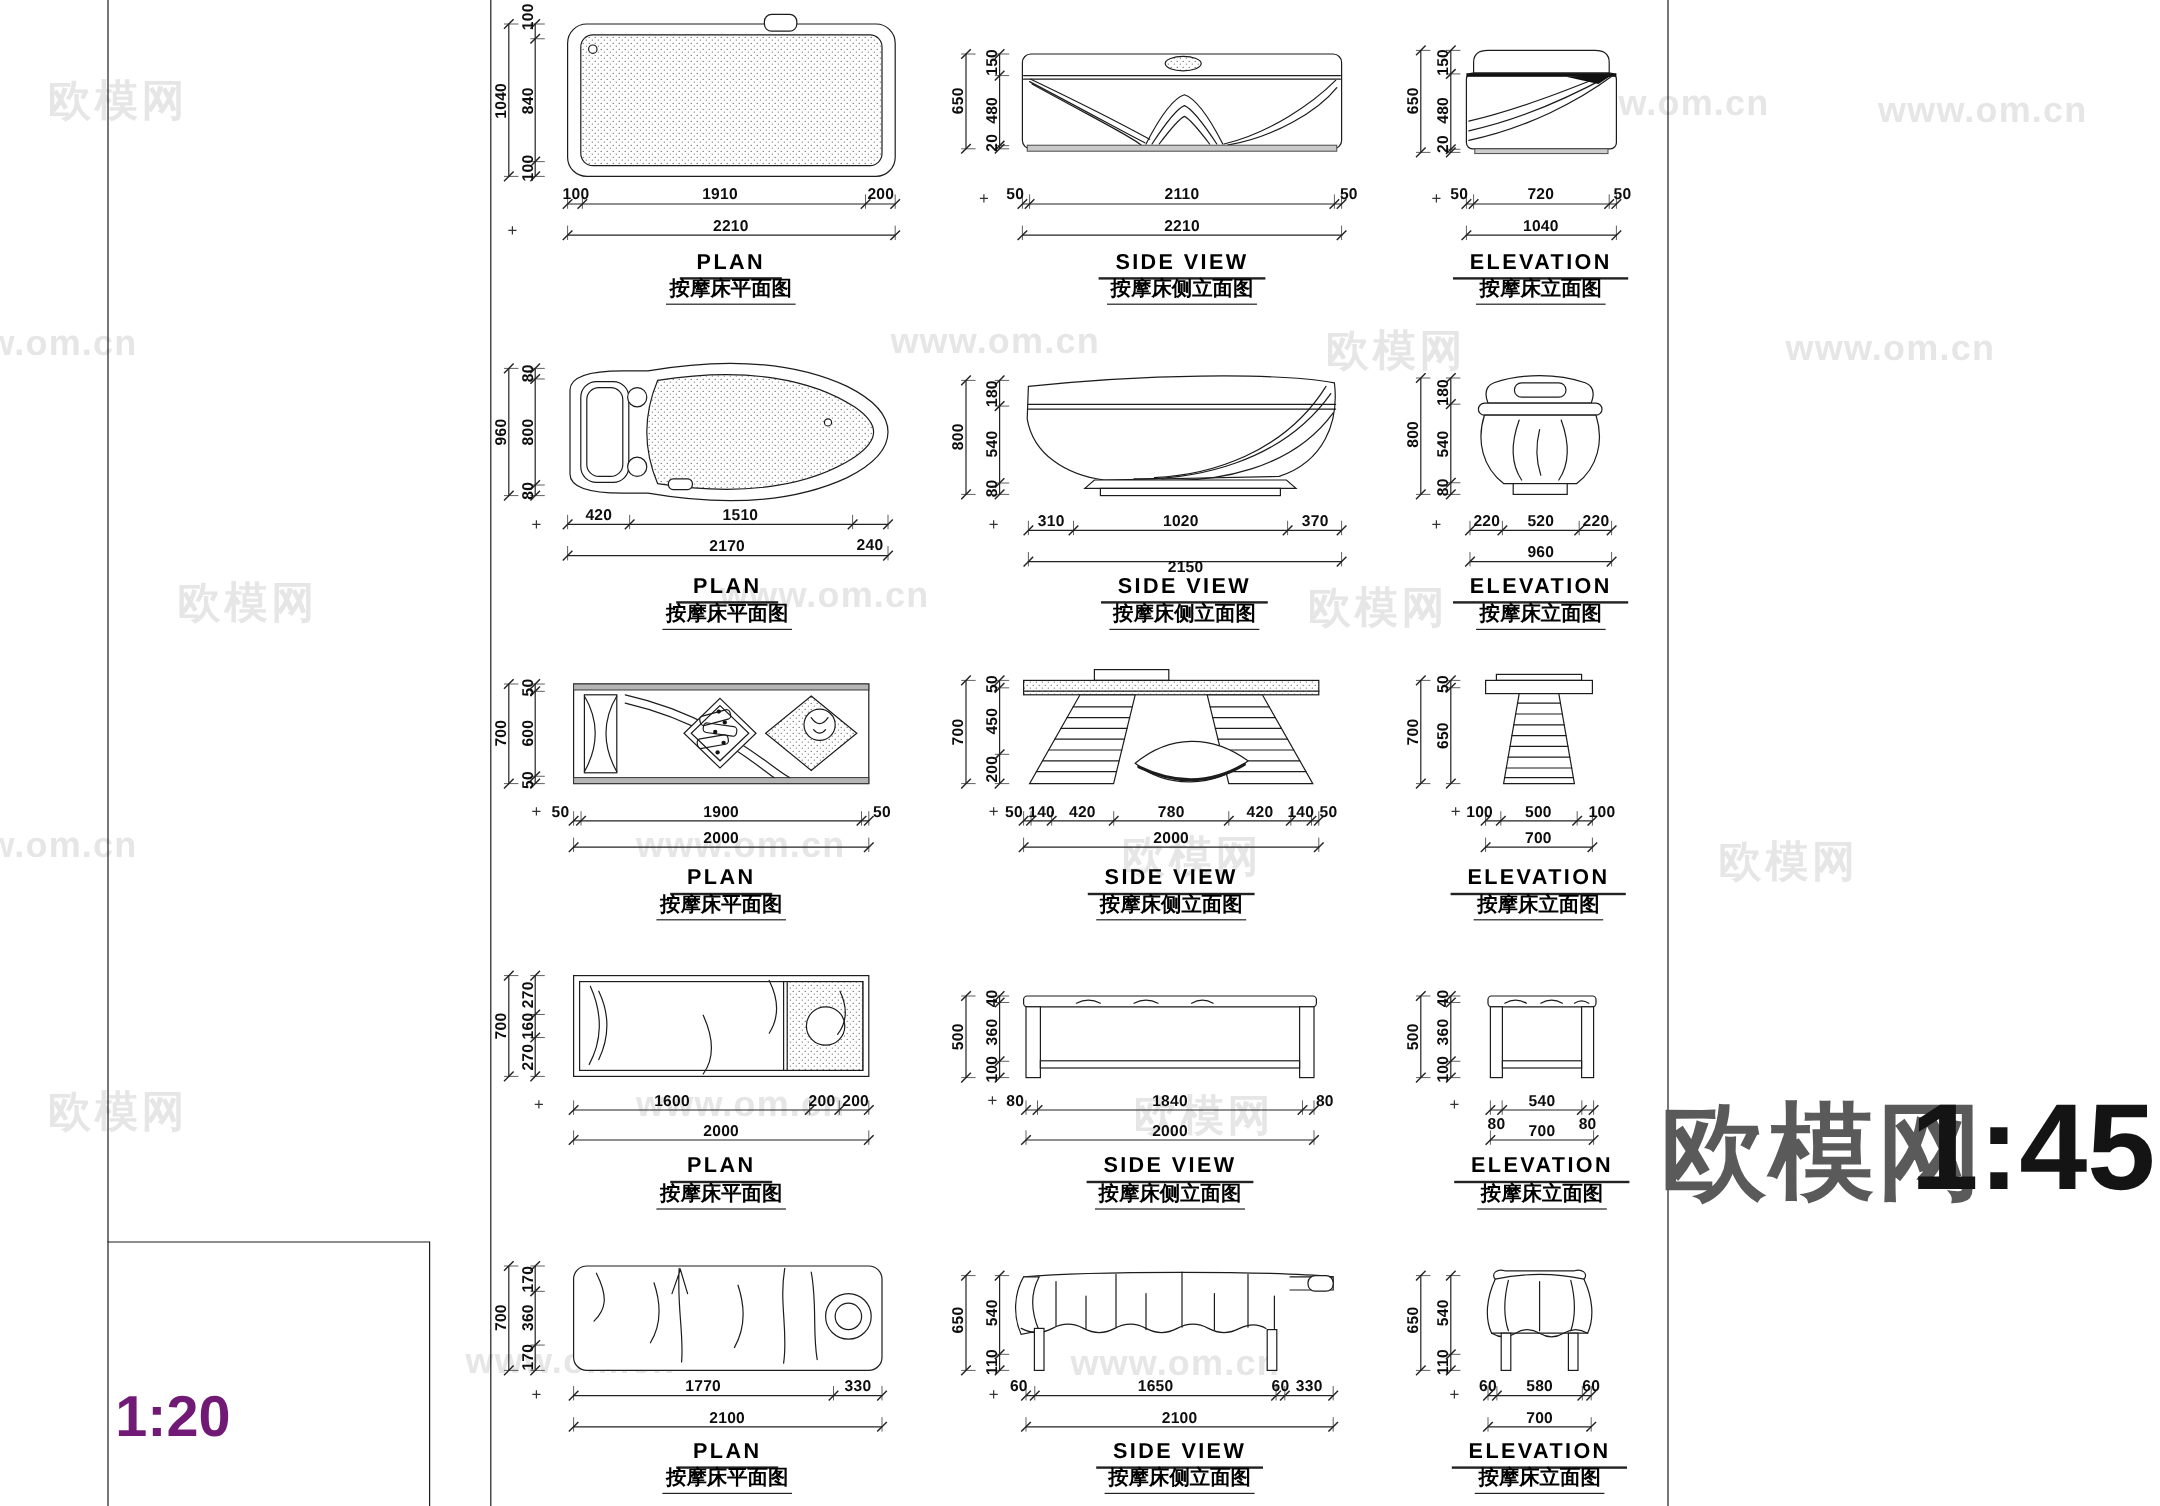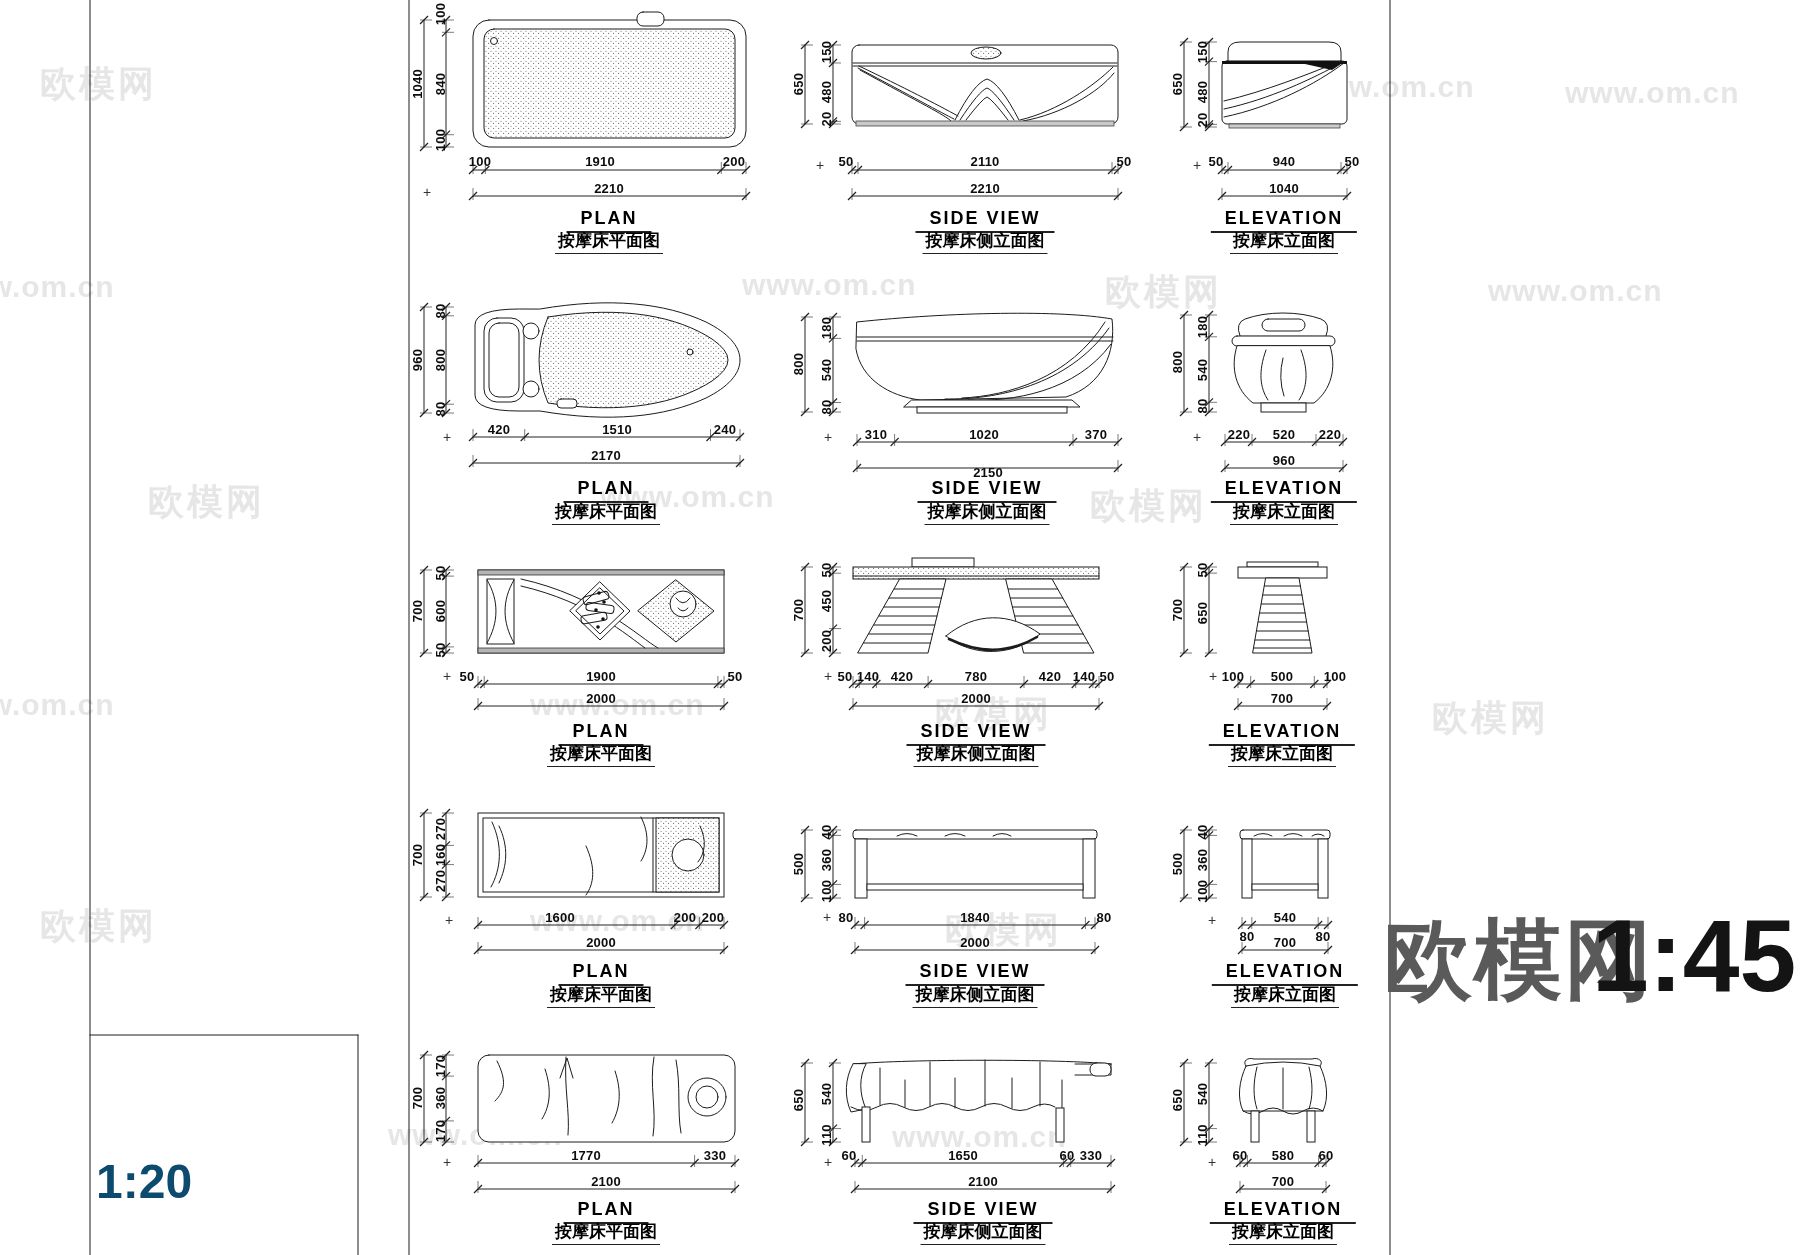--- a/index.html
+++ b/index.html
@@ -17,21 +17,21 @@
       color:#000;border-bottom:1.5px solid #222;padding:0 3px 4px;white-space:nowrap;}
   .pl{position:absolute;transform:translate(-50%,-50%);font:14px "Liberation Sans",sans-serif;color:#333;}
   .wm{position:absolute;font-weight:bold;color:#e6e6e6;white-space:nowrap;z-index:0;}
   .wm.site{font-size:30px;letter-spacing:1px;}
   .wm.brand{font-size:36px;letter-spacing:3px;}
   #big-brand{position:absolute;left:1384px;top:916px;font:bold 88px/1 "Liberation Sans",sans-serif;
              color:#5a5a5a;letter-spacing:2px;z-index:2;}
   #big-scale{position:absolute;left:1592px;top:905px;font:bold 102px/1 "Liberation Sans",sans-serif;
              color:#141414;z-index:3;}
   #corner-scale{position:absolute;left:96px;top:1158px;font:bold 48px/1 "Liberation Sans",sans-serif;
-                color:#0c4a6e;z-index:3;}
+                color:#701a75;z-index:3;}
   svg{z-index:1;}
   .d,.t1,.t2,.pl{z-index:2;}
 </style>
 </head>
 <body>
 
 <div id="sheet">
 
   <span class="wm brand" style="left:40px;top:60px">欧模网</span>
   <span class="wm site" style="left:905px;top:62px">www.om.cn</span>
@@ -785,31 +785,31 @@
   <span class="d dv" style="left:826px;top:119px">20</span>
   <span class="d" style="left:846px;top:161px">50</span>
   <span class="d" style="left:985px;top:161px">2110</span>
   <span class="d" style="left:1124px;top:161px">50</span>
   <span class="d" style="left:985px;top:188px">2210</span>
   <span class="d dv" style="left:1177px;top:84px">650</span>
   <span class="d dv" style="left:1202px;top:52px">150</span>
   <span class="d dv" style="left:1202px;top:92px">480</span>
   <span class="d dv" style="left:1202px;top:120px">20</span>
   <span class="d" style="left:1216px;top:161px">50</span>
-  <span class="d" style="left:1284px;top:161px">940</span>
+  <span class="d" style="left:1284px;top:161px">720</span>
   <span class="d" style="left:1352px;top:161px">50</span>
   <span class="d" style="left:1284px;top:188px">1040</span>
 
   <span class="d dv" style="left:417px;top:360px">960</span>
   <span class="d dv" style="left:440px;top:311px">80</span>
   <span class="d dv" style="left:440px;top:360px">800</span>
   <span class="d dv" style="left:440px;top:409px">80</span>
   <span class="d" style="left:499px;top:429px">420</span>
   <span class="d" style="left:617px;top:429px">1510</span>
-  <span class="d" style="left:725px;top:429px">240</span>
+  <span class="d" style="left:725px;top:454px">240</span>
   <span class="d" style="left:606px;top:455px">2170</span>
   <span class="d dv" style="left:798px;top:364px">800</span>
   <span class="d dv" style="left:826px;top:328px">180</span>
   <span class="d dv" style="left:826px;top:370px">540</span>
   <span class="d dv" style="left:826px;top:407px">80</span>
   <span class="d" style="left:876px;top:434px">310</span>
   <span class="d" style="left:984px;top:434px">1020</span>
   <span class="d" style="left:1096px;top:434px">370</span>
   <span class="d" style="left:988px;top:472px">2150</span>
   <span class="d dv" style="left:1177px;top:362px">800</span>

